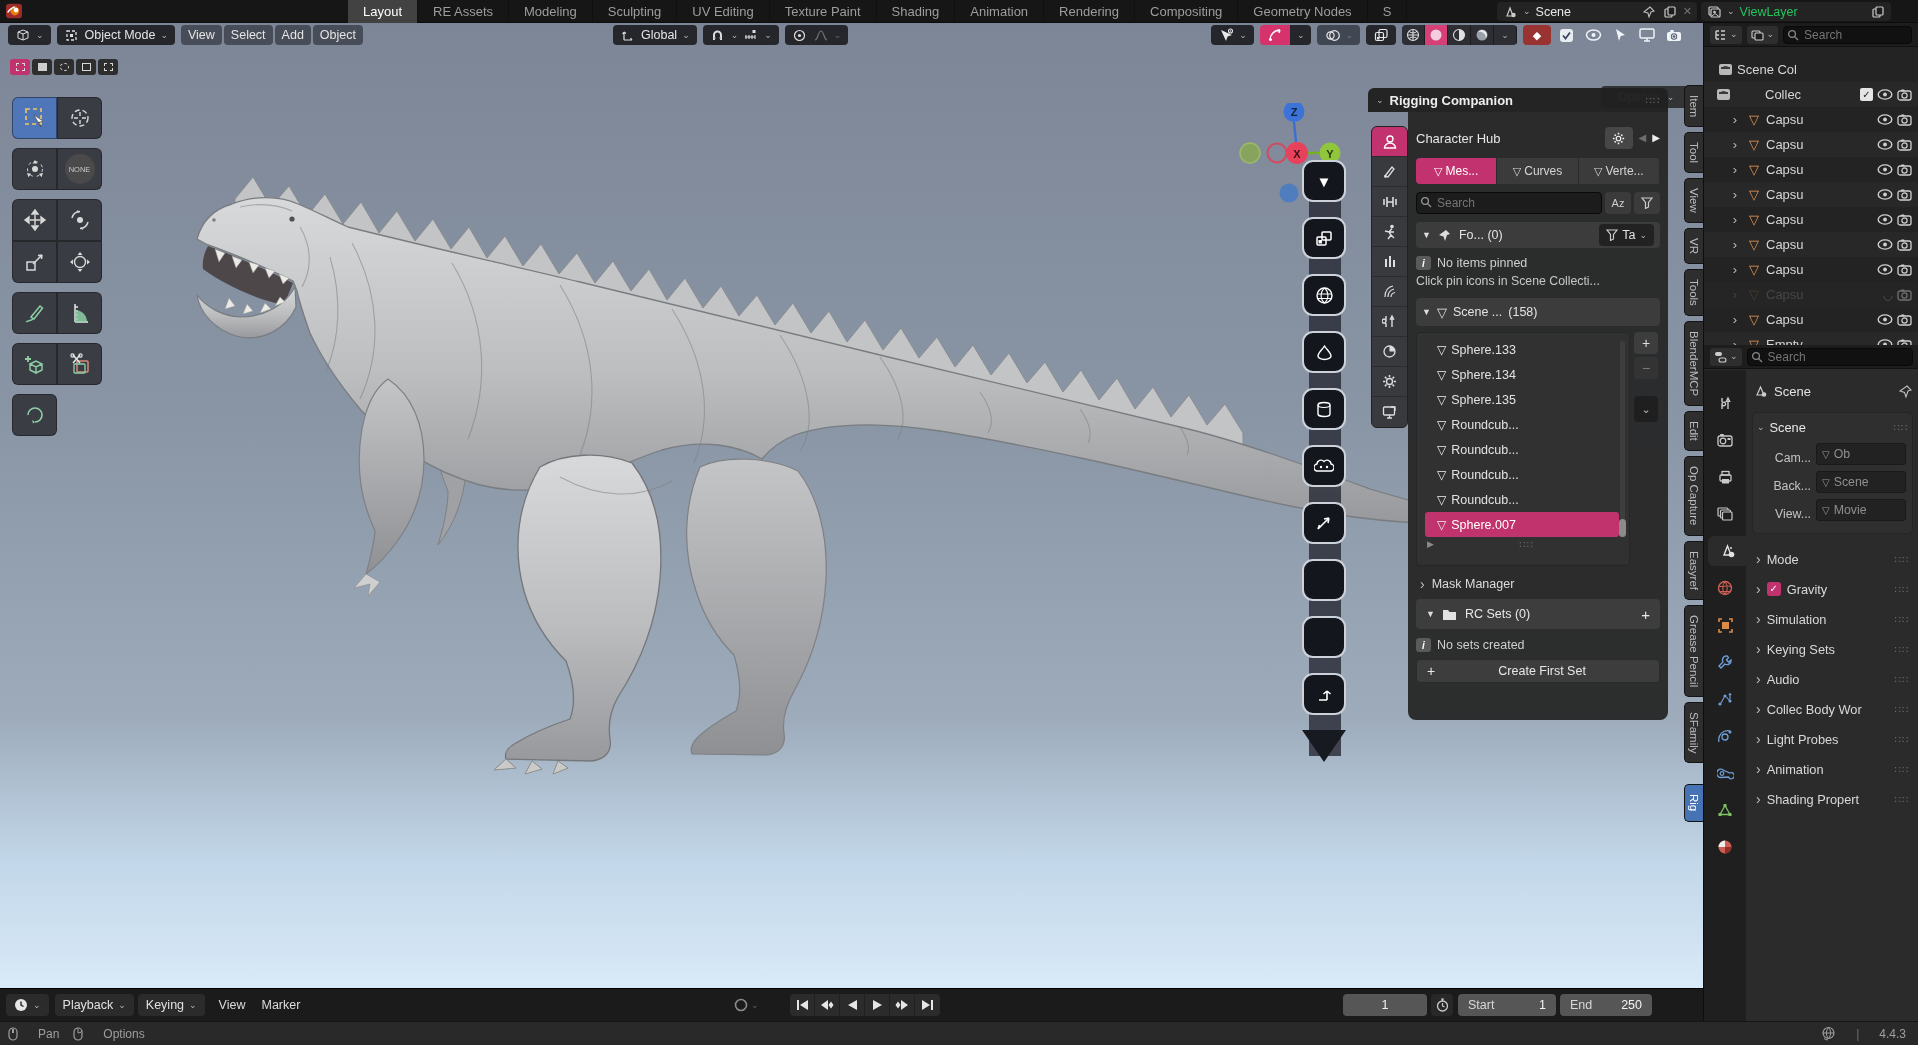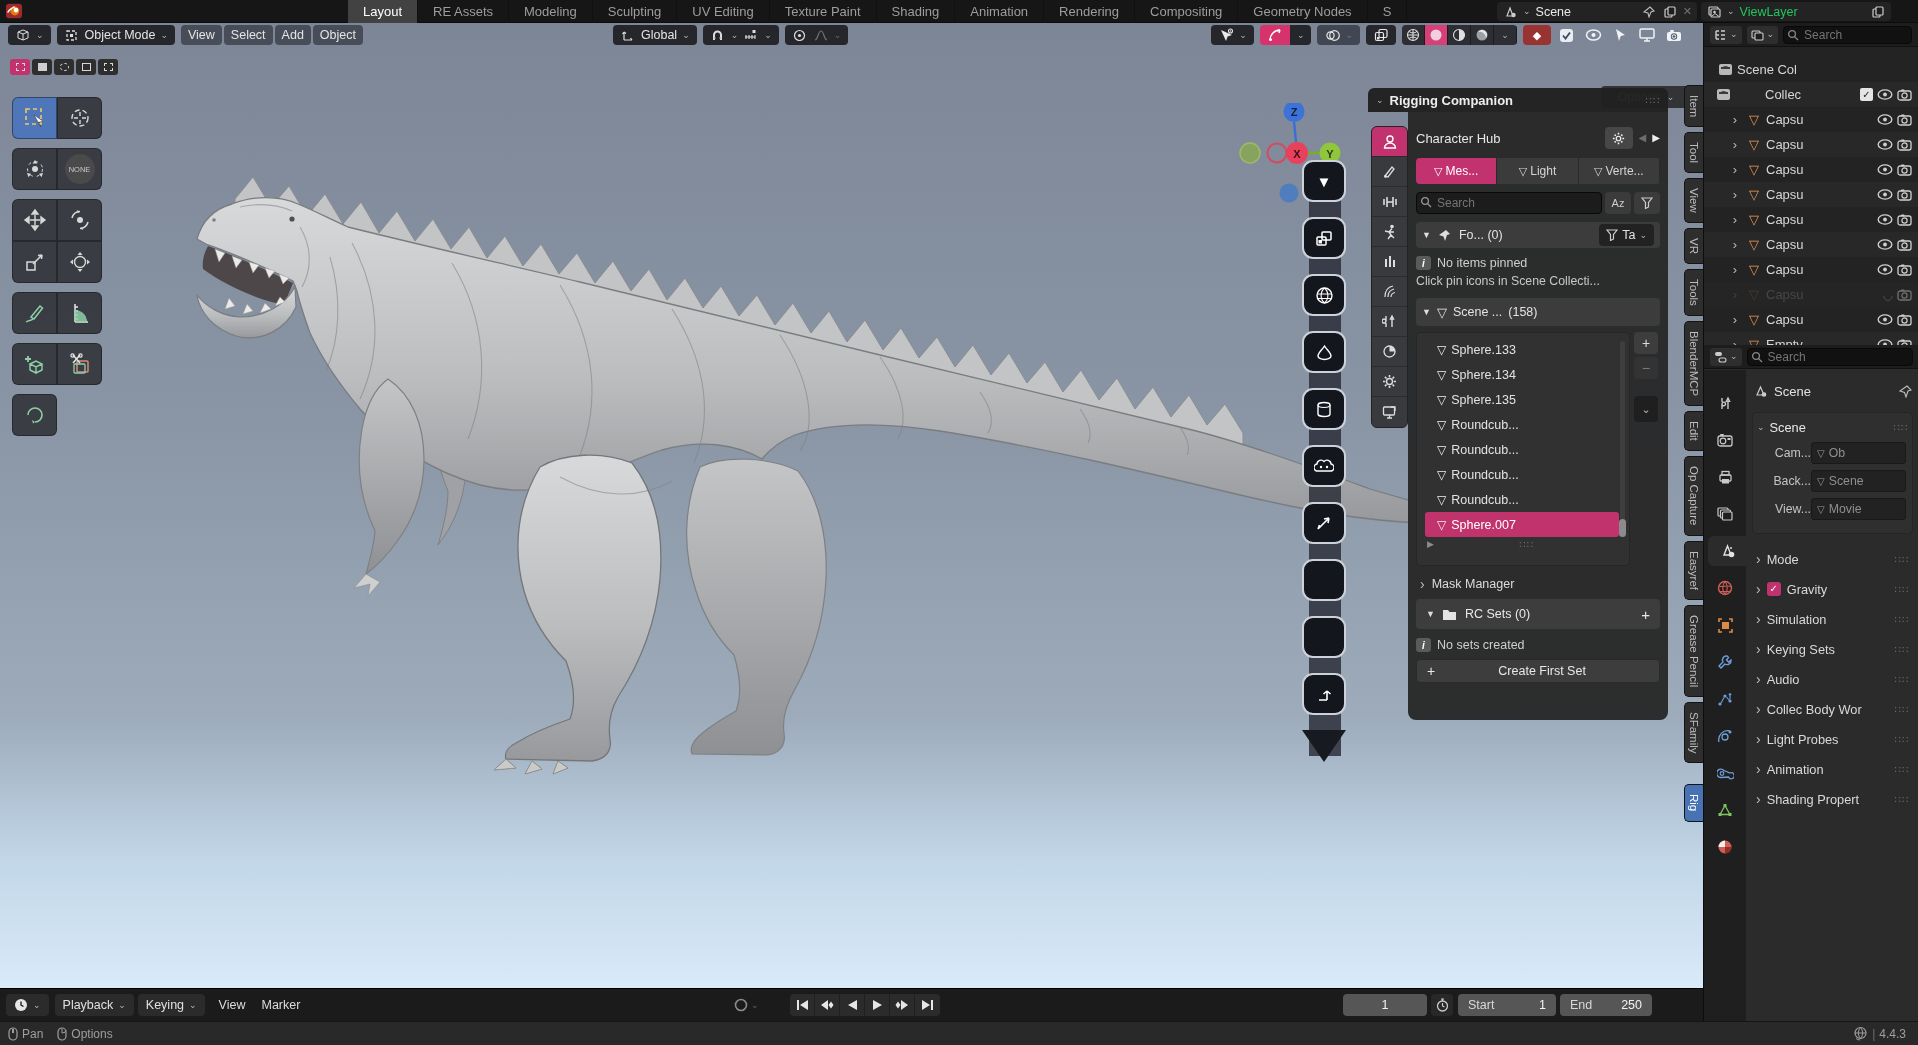--- a/index.html
+++ b/index.html
@@ -118,37 +118,37 @@
   
   #properties{position:absolute;left:0;top:322px;width:215px;height:676px;background:#2b2b2b;}
   #prop-rail{position:absolute;left:0;top:25px;width:42px;height:651px;background:#1f1f1f;padding-top:18px;display:flex;flex-direction:column;gap:7px;align-items:stretch;}
   .prail-cell{height:30px;display:flex;align-items:center;justify-content:center;}
   .prail-cell.active{background:#2b2b2b;border-radius:6px 0 0 6px;margin-left:4px;}
   #prop-content{position:absolute;left:42px;top:25px;width:173px;height:651px;padding:10px 6px 0 6px;}
   .crumb{height:22px;display:flex;align-items:center;gap:6px;color:#e2e2e2;margin-bottom:10px;}
   .prop-block{background:#2f2f2f;border:1px solid #252525;border-radius:5px;padding:4px 4px 8px 4px;margin-bottom:10px;}
   .pb-head{height:20px;display:flex;align-items:center;gap:5px;color:#e8e8e8;font-size:12.8px;}
   .grip{color:#6e6e6e;font-size:10px;letter-spacing:1px;}
-  .pfield{display:flex;align-items:center;height:24px;margin:4px 2px;}
+  .pfield{display:flex;align-items:flex-end;gap:5px;height:24px;margin:4px 2px;}
   .pf-label{width:52px;text-align:right;color:#c3c3c3;font-size:12.3px;white-space:nowrap;overflow:hidden;}
   .pf-value{flex:1;height:22px;background:#222;border:1px solid #191919;border-radius:3px;display:flex;align-items:center;gap:4px;padding:0 5px;color:#8f8f8f;font-size:12.3px;}
   .prop-panel{height:30px;display:flex;align-items:center;gap:6px;padding:0 4px;color:#d9d9d9;font-size:12.8px;white-space:nowrap;overflow:hidden;}
   .pink-check{width:14px;height:14px;background:#c2326e;border-radius:3px;color:#fff;font-size:10px;font-weight:bold;text-align:center;line-height:14px;}
   .prop-panel .pink-check{display:none;}
   .prop-panel.has-check .pink-check{display:block;}
   
   #timeline{left:0;top:988px;width:1703px;height:33px;background:#1b1b1b;border-top:1px solid #000;display:flex;align-items:center;padding:0 6px;gap:6px;}
   .tl-btn{height:22px;background:#2b2b2b;border-radius:4px;display:flex;align-items:center;gap:5px;padding:0 8px;color:#e0e0e0;font-size:12.5px;}
   .tl-plain{padding:0 8px;color:#dcdcdc;font-size:12.5px;}
   .pb-cluster{position:absolute;left:790px;display:flex;background:#2b2b2b;border-radius:4px;overflow:hidden;}
   .pb-btn{width:25px;height:22px;display:flex;align-items:center;justify-content:center;border-right:1px solid #202020;}
   .tl-field{position:absolute;height:22px;background:#565656;border-radius:4px;display:flex;align-items:center;padding:0 10px;color:#f2f2f2;font-size:12.5px;gap:8px;}
   
   #statusbar{left:0;top:1021px;width:1918px;height:24px;background:#292929;border-top:1px solid #151515;display:flex;align-items:center;padding:0 8px;gap:14px;color:#9e9e9e;font-size:12px;}
-  .sb-item{display:flex;align-items:center;gap:4px;}
+  .sb-item{display:flex;align-items:center;gap:20px;}
   
   #gizmo{left:1238px;top:80px;}
 </style>
 </head>
 <body>
 
 <div id="app">
 
   <div id="topbar" class="abs">
     <span class="icon16" style="margin-left:6px">
@@ -756,21 +756,21 @@
           <span class="chev" style="font-size:10px;color:#eee">▶</span>
         </div>
         <div class="rp-tabs">
 
         <div class="rp-tab active">
               <span style="font-size:11px">▽</span>
               <span>Mes...</span>
             </div>
             <div class="rp-tab">
               <span style="font-size:11px">▽</span>
-              <span>Light</span>
+              <span>Curves</span>
             </div>
             <div class="rp-tab">
               <span style="font-size:11px">▽</span>
               <span>Verte...</span>
             </div>
           </div>
         <div class="rp-search">
           <div class="search-box" style="flex:1">
             <span class="search-mag" style="top:4px">
                 <svg width="12" height="12" viewBox="0 0 12 12">

